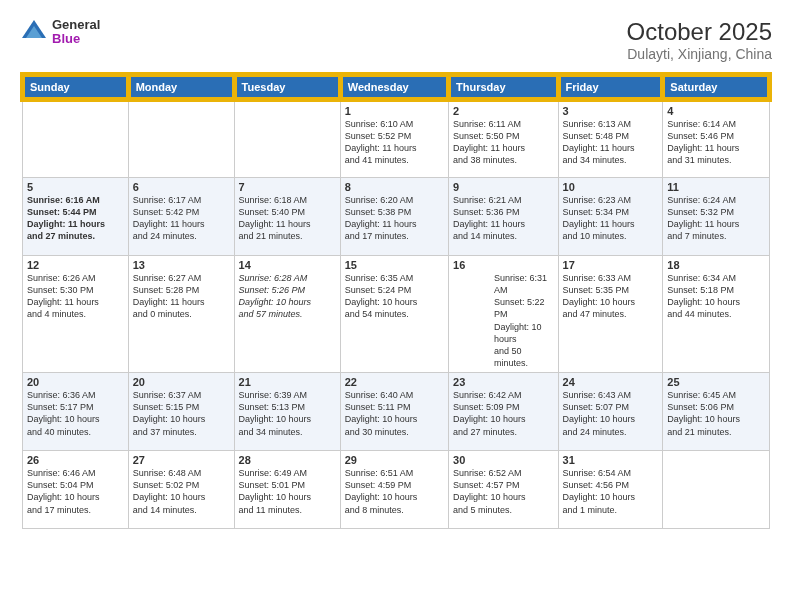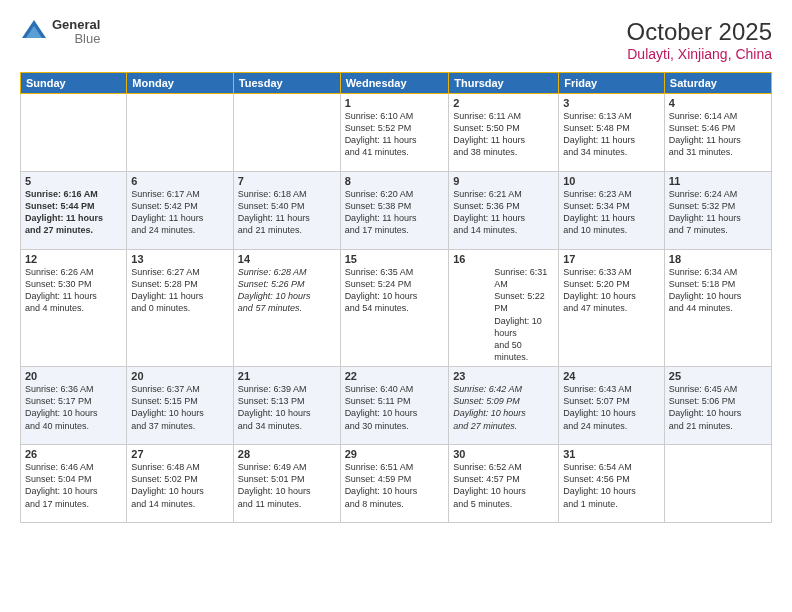--- a/index.html
+++ b/index.html
@@ -32,52 +32,51 @@
       flex-direction: column;
       line-height: 1.1;
     }
     .logo-general {
       font-size: 13px;
       font-weight: bold;
       color: #333;
     }
     .logo-blue {
       font-size: 13px;
-      font-weight: normal;
-      color: #737373;
-      text-align: right;
+      font-weight: bold;
+      color: #a21caf;
     }
     .logo-icon {
       width: 28px;
       height: 28px;
     }
     .title-area {
       text-align: right;
     }
     .month-title {
       font-size: 24px;
       font-weight: normal;
       color: #333;
     }
     .subtitle {
       font-size: 14px;
-      color: #be185d;
+      color: #737373;
     }
     .calendar {
       width: 100%;
       border-collapse: collapse;
     }
     .calendar th {
       background: #2a6eb5;
       color: #fff;
       font-size: 11px;
       font-weight: bold;
       padding: 4px 5px;
       text-align: left;
-      border: 1px solid #eab308;
+      border: 5px solid #eab308;
     }
     .calendar td {
       border: 1px solid #ccc;
       vertical-align: top;
       padding: 3px 4px;
       width: 113px;
       height: 78px;
       font-size: 9.5px;
       color: #333;
       background: #fff;
@@ -247,21 +246,21 @@
           <td>
             <span class="day-num">16</span>
             <div class="day-info" style="white-space: pre-line; margin-left: 41px;">Sunrise: 6:31 AM
 Sunset: 5:22 PM
 Daylight: 10 hours
 and 50 minutes.</div>
           </td>
           <td>
             <span class="day-num">17</span>
             <div class="day-info" style="white-space: pre-line;">Sunrise: 6:33 AM
-Sunset: 5:20 PM
+Sunset: 5:35 PM
 Daylight: 10 hours
 and 47 minutes.</div>
           </td>
           <td>
             <span class="day-num">18</span>
             <div class="day-info" style="white-space: pre-line;">Sunrise: 6:34 AM
 Sunset: 5:18 PM
 Daylight: 10 hours
 and 44 minutes.</div>
           </td>
@@ -290,21 +289,21 @@
           </td>
           <td class="shaded">
             <span class="day-num">22</span>
             <div class="day-info" style="white-space: pre-line;">Sunrise: 6:40 AM
 Sunset: 5:11 PM
 Daylight: 10 hours
 and 30 minutes.</div>
           </td>
           <td class="shaded">
             <span class="day-num">23</span>
-            <div class="day-info" style="white-space: pre-line; font-style: italic;">Sunrise: 6:42 AM
+            <div class="day-info" style="white-space: pre-line;">Sunrise: 6:42 AM
 Sunset: 5:09 PM
 Daylight: 10 hours
 and 27 minutes.</div>
           </td>
           <td class="shaded">
             <span class="day-num">24</span>
             <div class="day-info" style="white-space: pre-line;">Sunrise: 6:43 AM
 Sunset: 5:07 PM
 Daylight: 10 hours
 and 24 minutes.</div>

